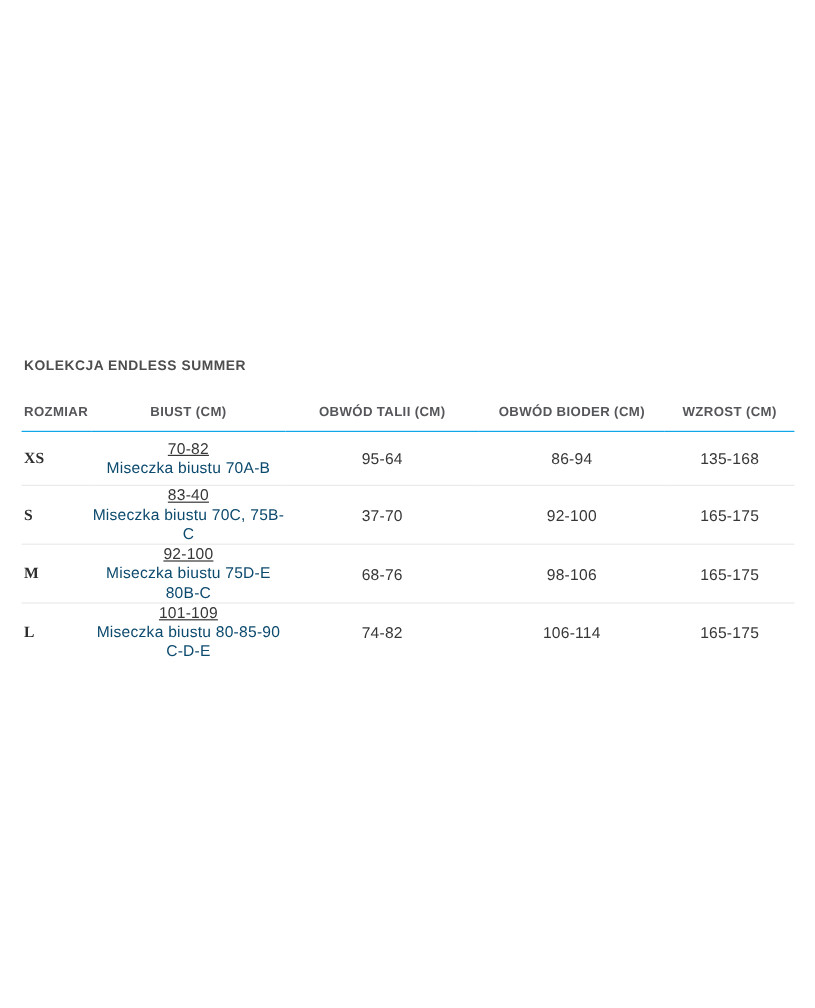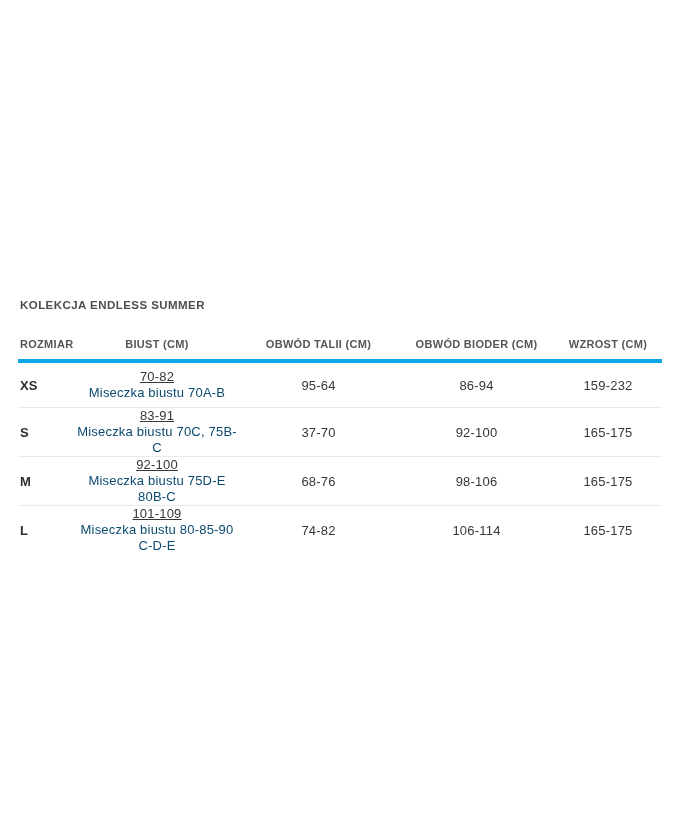--- a/index.html
+++ b/index.html
@@ -38,21 +38,21 @@
   col.c-waist  { width: 161px; }
   col.c-hips   { width: 155px; }
   col.c-height { width: 108px; }
   thead th {
     font-size: 11px;
     font-weight: 700;
     letter-spacing: 0.3px;
     color: #55565a;
     text-align: center;
     padding: 0 0 9px 0;
-    border-bottom: 4px solid #0ea5e9;
+    border-bottom: 1px solid #0ea5e9;
     white-space: nowrap;
   }
   thead th.col-size {
     text-align: left;
     padding-left: 2px;
   }
   tbody td {
     height: 44px;
     vertical-align: middle;
     text-align: center;
@@ -64,20 +64,21 @@
   }
   tbody tr:last-child td {
     border-bottom: none;
   }
   td.size-cell {
     text-align: left;
     padding-left: 2px;
     font-weight: 700;
     font-size: 13px;
     color: #2e2e2e;
+    font-family: Liberation Serif, serif;
   }
   td.bust-cell .range-line {
     line-height: 16px;
     text-decoration: underline;
   }
   td.bust-cell .cup-line {
     line-height: 16px;
     color: #0c4a6e;
   }
 </style>
@@ -108,27 +109,27 @@
     <tbody>
 
       <tr>
         <td class="size-cell">XS</td>
         <td class="bust-cell">
           <div class="range-line">70-82</div>
           <div class="cup-line">Miseczka biustu 70A-B</div>
         </td>
         <td>95-64</td>
         <td>86-94</td>
-        <td>159-232</td>
+        <td>135-168</td>
       </tr>
 
       <tr>
         <td class="size-cell">S</td>
         <td class="bust-cell">
-          <div class="range-line">83-91</div>
+          <div class="range-line">83-40</div>
           <div class="cup-line">Miseczka biustu 70C, 75B-C</div>
         </td>
         <td>37-70</td>
         <td>92-100</td>
         <td>165-175</td>
       </tr>
 
       <tr>
         <td class="size-cell">M</td>
         <td class="bust-cell">

